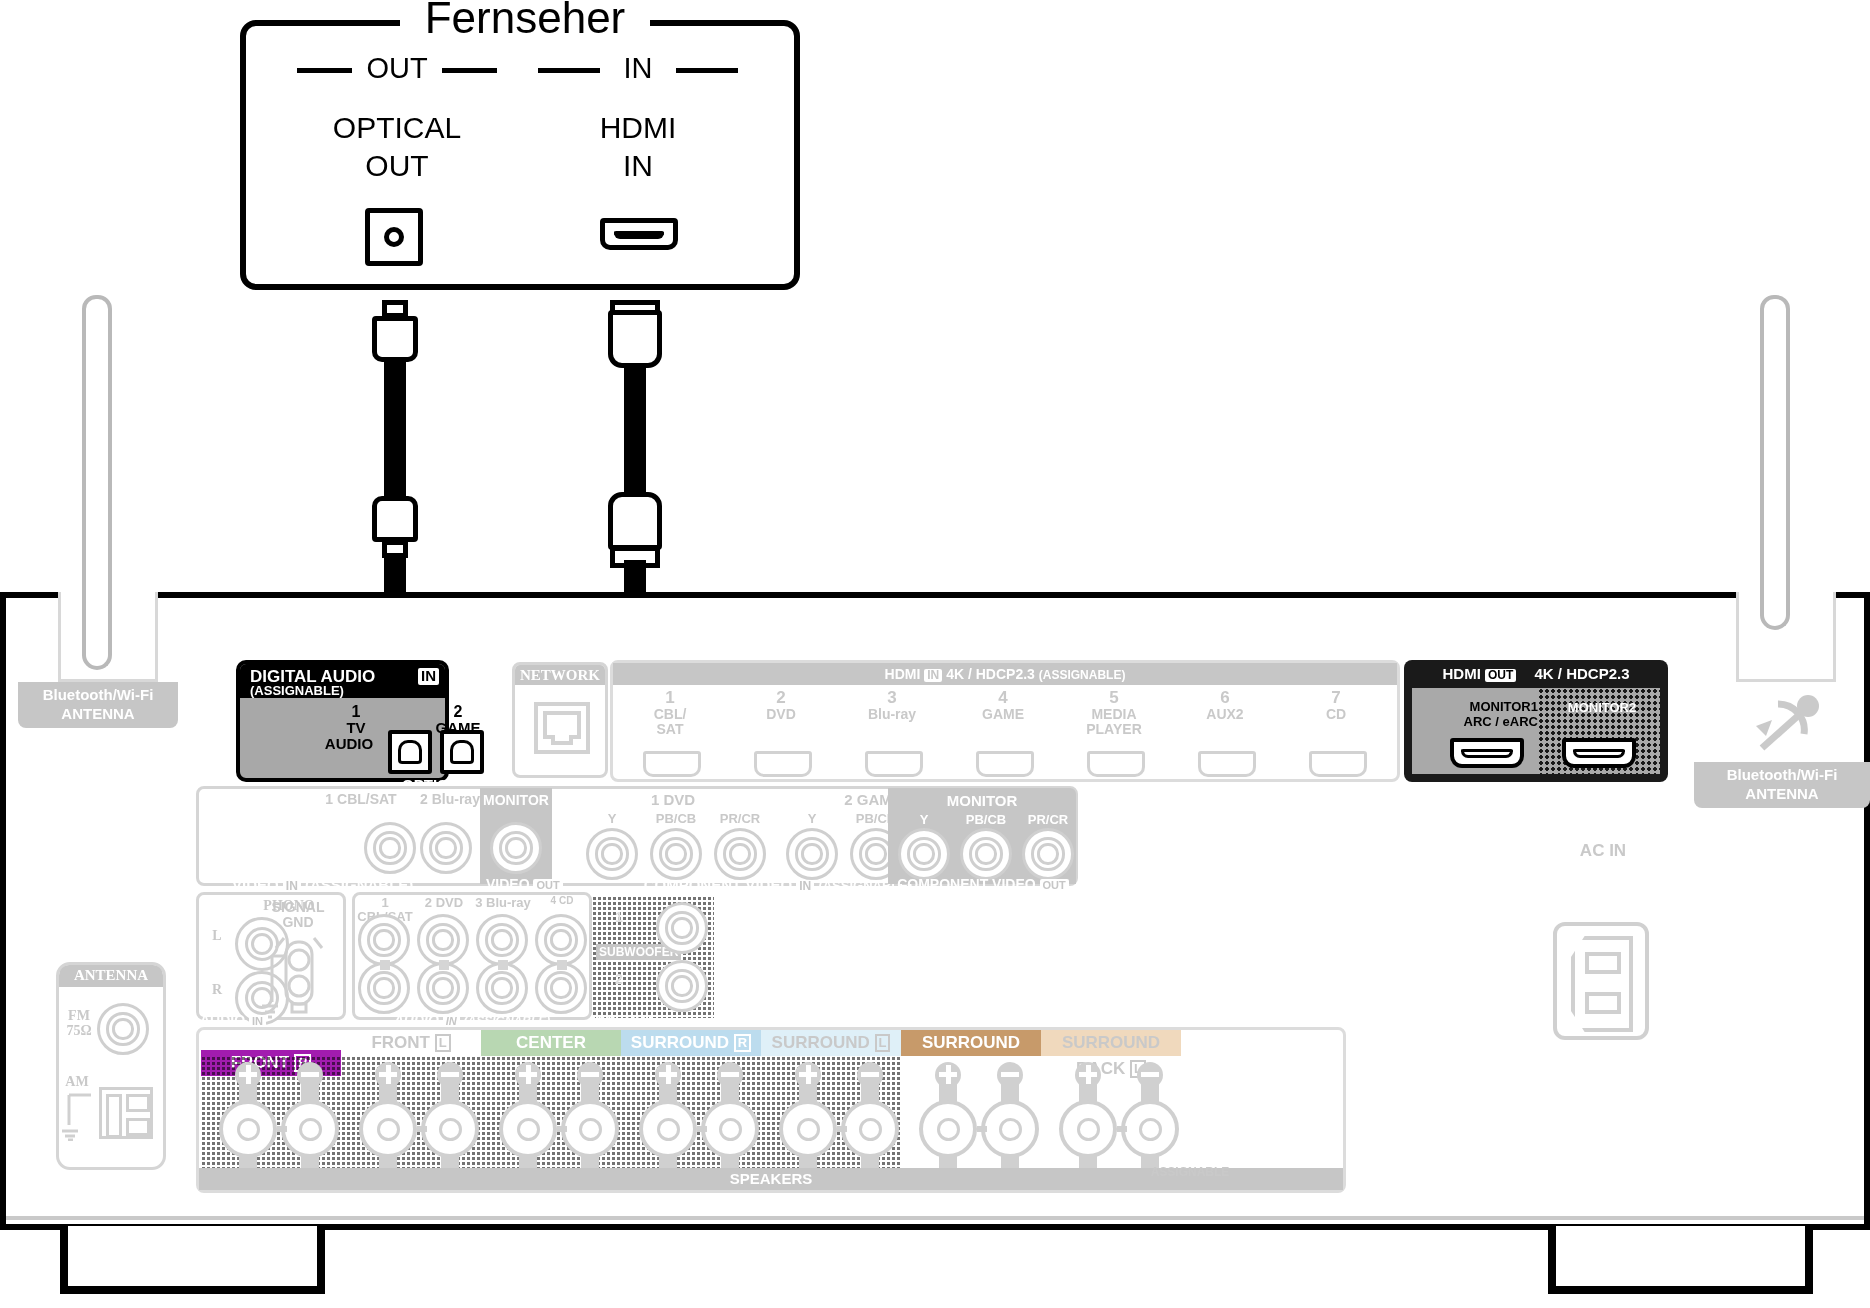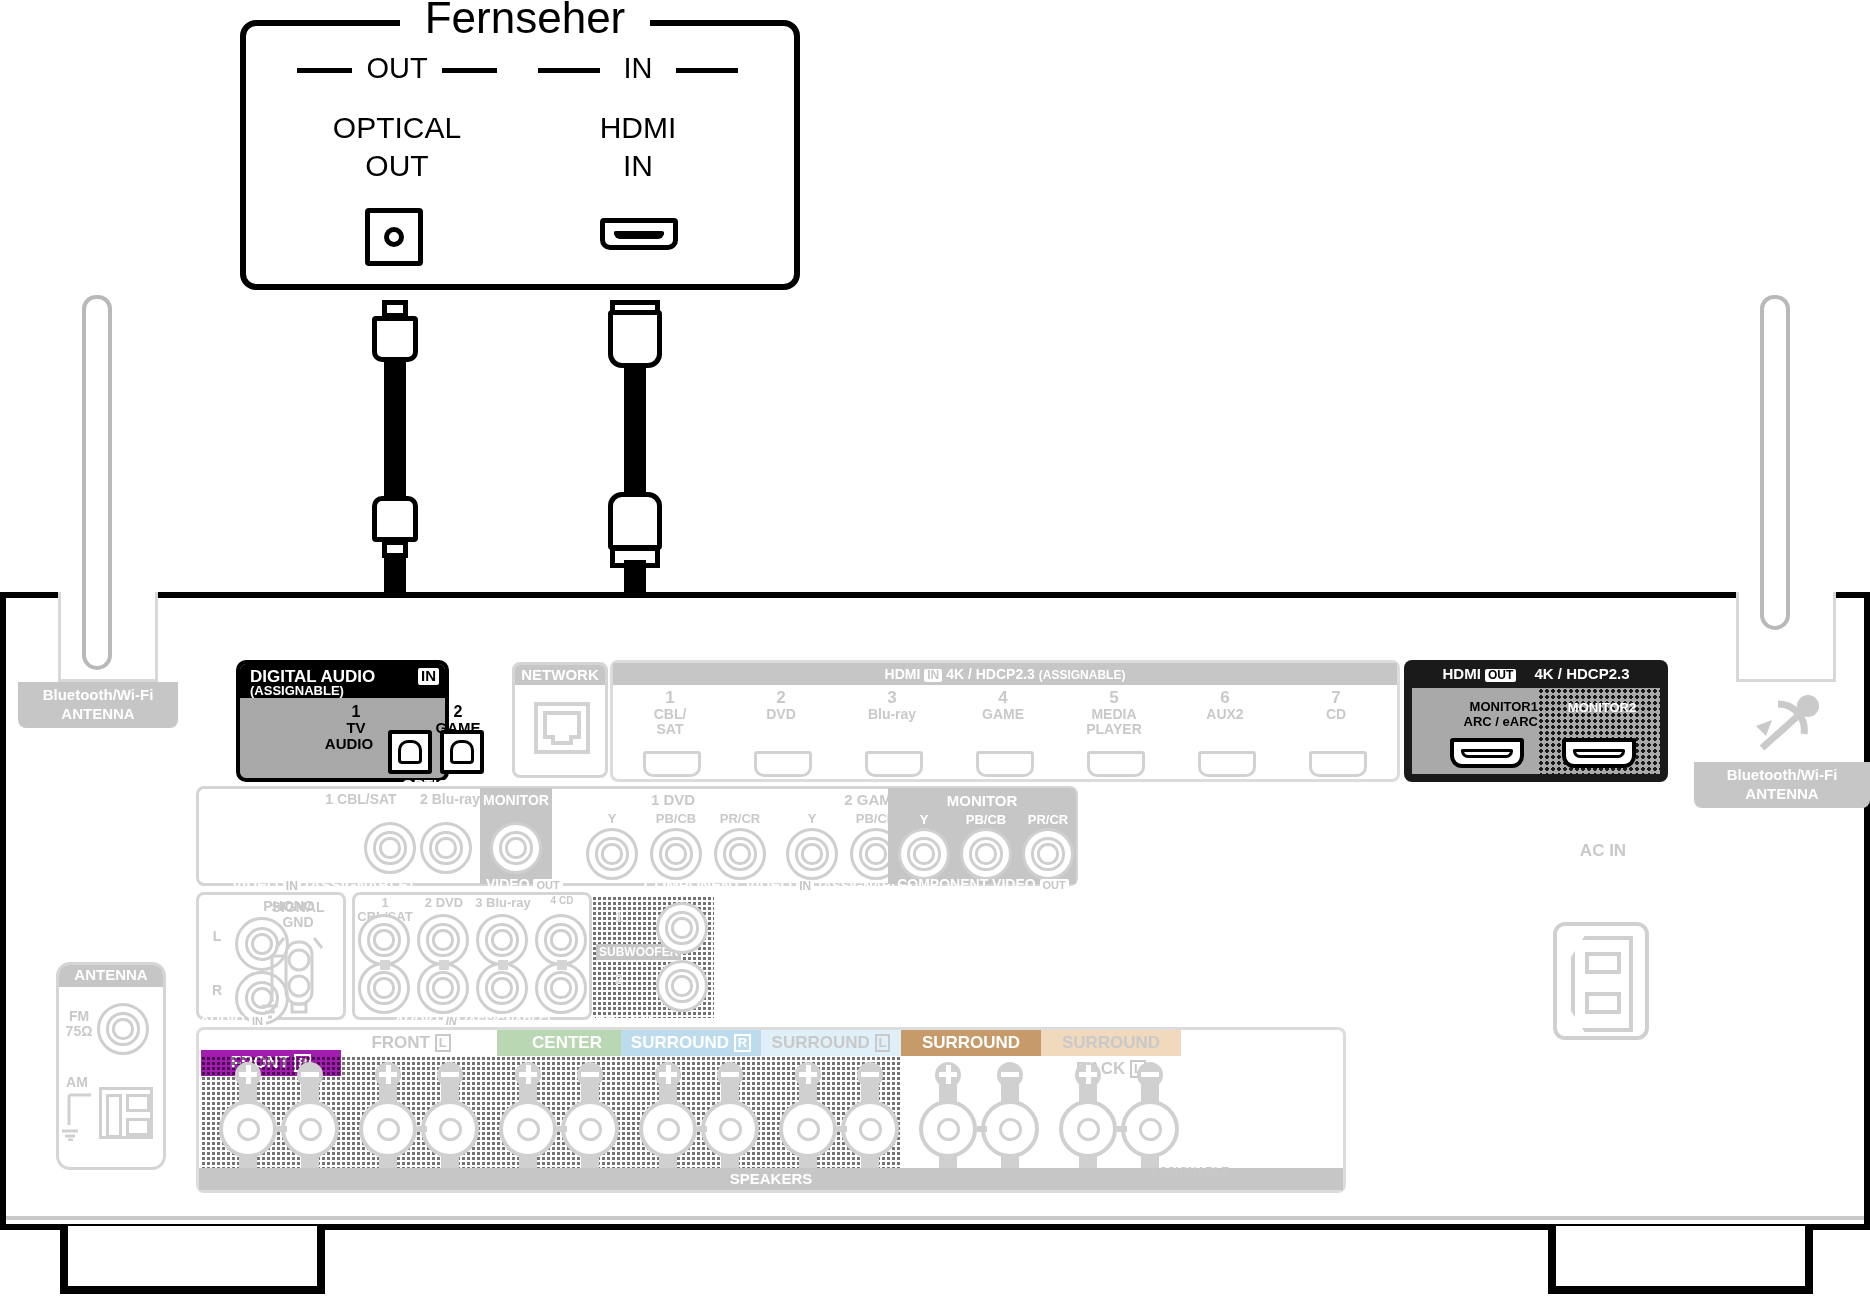--- a/index.html
+++ b/index.html
@@ -43,21 +43,21 @@
   #foot-l{left:60px;top:1226px;width:265px;height:68px;}
   #foot-r{left:1548px;top:1226px;width:265px;height:68px;}
 
   
   .ant-rod{position:absolute;border:4px solid #b9b9b9;box-sizing:border-box;background:#fff;border-radius:14px;}
   .ant-pane{position:absolute;border:3px solid #d8d8d8;box-sizing:border-box;background:#fff;}
   .ant-cap{position:absolute;background:#c6c6c6;color:#fff;text-align:center;
            font-size:15px;font-weight:bold;line-height:19px;border-radius:0 0 8px 8px;padding:3px 0 5px;}
 
   
-  .gbox{position:absolute;border:3px solid #d5d5d5;box-sizing:border-box;border-radius:8px;background:#fff;}
+  .gbox{position:absolute;border:3px solid #d5d5d5;box-sizing:border-box;border-radius:8px;background:#fff;font-family:Liberation Serif, serif;}
   .ghead{position:absolute;background:#c6c6c6;color:#fff;font-size:15px;font-weight:bold;
          text-align:center;line-height:20px;}
   .glab{position:absolute;color:#c9c9c9;font-weight:bold;text-align:center;line-height:1.05;}
   .rca{position:absolute;border-radius:50%;border:3px solid #cfcfcf;box-sizing:border-box;background:#fff;}
   .rca:after{content:"";position:absolute;left:50%;top:50%;width:46%;height:46%;
              margin-left:-23%;margin-top:-23%;border:3px solid #cfcfcf;border-radius:50%;box-sizing:border-box;}
   .rca-in{position:absolute;left:50%;top:50%;width:72%;height:72%;margin-left:-36%;margin-top:-36%;
           border:3px solid #cfcfcf;border-radius:50%;box-sizing:border-box;}
 
   
@@ -494,21 +494,21 @@
       <div class="abs" style="left: 187px; top: 35px; width: 5px; height: 19px; background: rgb(255, 255, 255);"></div>
       <div class="abs term-nub" style="left: 180px; top: 54px;"></div>
       <div class="abs term" style="left: 160px; top: 70px;"></div>
       <div class="abs term-nub" style="left: 180px; top: 126px;"></div>
       <div class="abs pm" style="left: 238px; top: 32px;"></div>
       <div class="abs" style="left: 242px; top: 42px; width: 18px; height: 5px; background: rgb(255, 255, 255);"></div>
       <div class="abs term-nub" style="left: 242px; top: 54px;"></div>
       <div class="abs term" style="left: 222px; top: 70px;"></div>
       <div class="abs term-nub" style="left: 242px; top: 126px;"></div>
       <div class="abs" style="left: 218px; top: 96px; width: 10px; height: 6px; background: rgb(208, 208, 208);"></div>
-      <div class="abs spk-head" style="left: 282px; width: 140px; background: rgb(184, 215, 178); color: rgb(255, 255, 255); margin-left: 16px;">CENTER</div>
+      <div class="abs spk-head" style="left: 282px; width: 140px; background: rgb(184, 215, 178); color: rgb(255, 255, 255);">CENTER</div>
       <div class="abs spk-cell dots" style="left: 282px; width: 140px;"></div>
       <div class="abs pm" style="left: 316px; top: 32px;"></div>
       <div class="abs" style="left: 320px; top: 42px; width: 18px; height: 5px; background: rgb(255, 255, 255);"></div>
       <div class="abs" style="left: 327px; top: 35px; width: 5px; height: 19px; background: rgb(255, 255, 255);"></div>
       <div class="abs term-nub" style="left: 320px; top: 54px;"></div>
       <div class="abs term" style="left: 300px; top: 70px;"></div>
       <div class="abs term-nub" style="left: 320px; top: 126px;"></div>
       <div class="abs pm" style="left: 378px; top: 32px;"></div>
       <div class="abs" style="left: 382px; top: 42px; width: 18px; height: 5px; background: rgb(255, 255, 255);"></div>
       <div class="abs term-nub" style="left: 382px; top: 54px;"></div>

